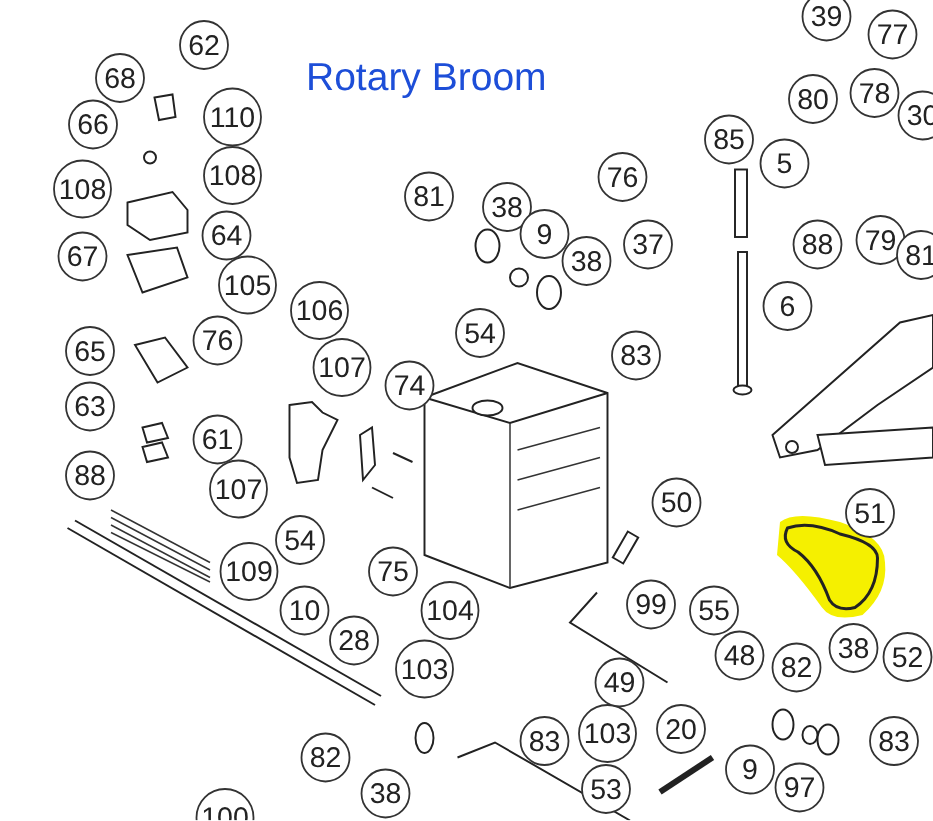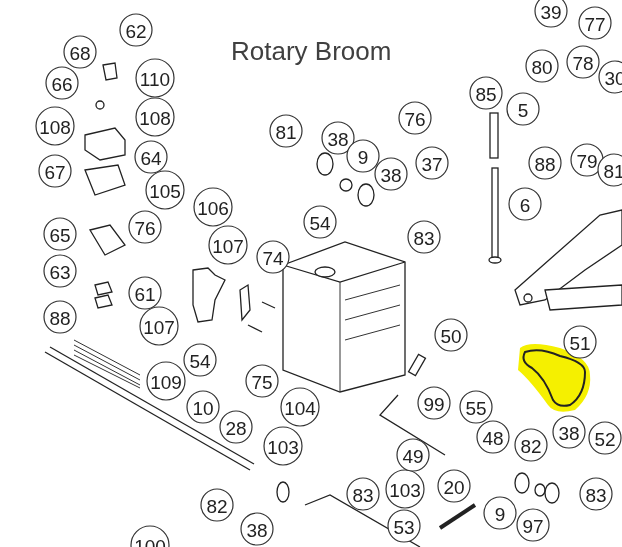--- a/index.html
+++ b/index.html
@@ -1,17 +1,17 @@
 <!DOCTYPE html>
 <html><head>
 <meta charset="utf-8">
 <style>
   html, body { margin: 0; padding: 0; background: #ffffff; }
   #canvas { position: relative; width: 622px; height: 547px; overflow: hidden; background: #ffffff; font-family: "Liberation Sans", sans-serif; }
-  #title { position: absolute; left: 231px; top: 36px; font-size: 26px; color: #404040; font-family: "Liberation Sans", sans-serif; }
+  #title { position: absolute; left: 204px; top: 36px; font-size: 26px; color: #1d4ed8; font-family: "Liberation Sans", sans-serif; }
   svg { position: absolute; left: 0; top: 0; }
   .callout text { font-family: "Liberation Sans", sans-serif; font-size: 19px; fill: #222; text-anchor: middle; dominant-baseline: central; }
   .callout circle { fill: #fff; stroke: #333; stroke-width: 1.2; }
   .leader { stroke: #333; stroke-width: 1; fill: none; }
   .part { stroke: #222; stroke-width: 1.3; fill: #fff; }
   .hl { fill: #f5f000; }
 </style>
 </head>
 <body>
 

